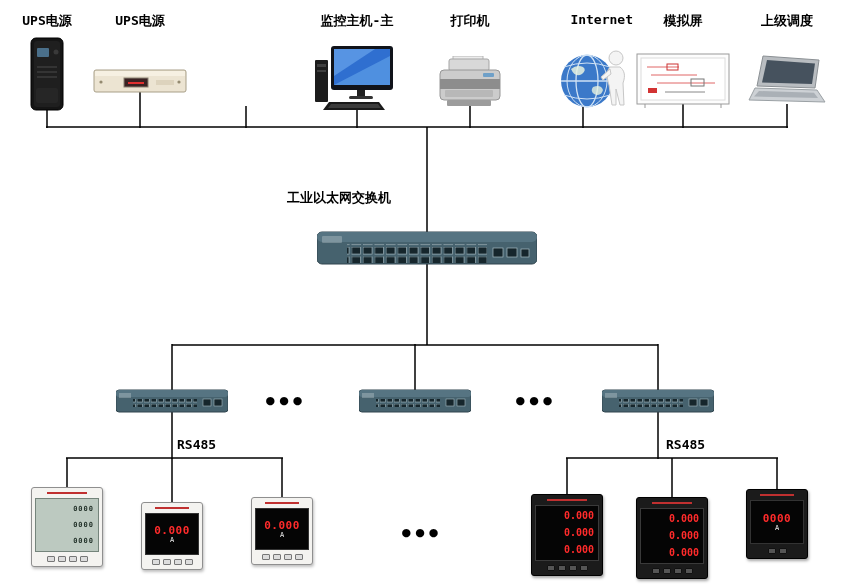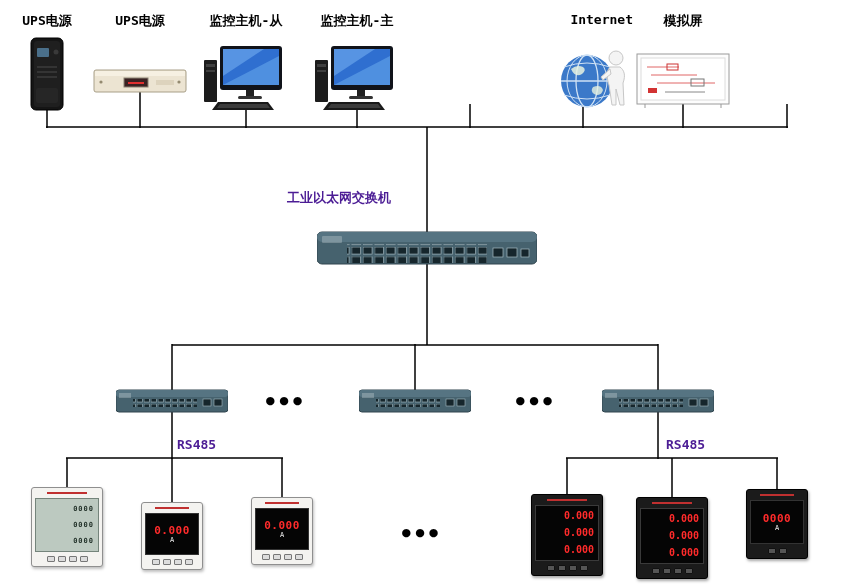--- a/index.html
+++ b/index.html
@@ -7,21 +7,21 @@
   body { font-family:"DejaVu Sans", sans-serif; }
   .canvas { position:relative; width:855px; height:588px; background:#fff; overflow:hidden;padding-left:12px; }
 
   .wires { position:absolute; left:0; top:0; z-index:0; }
   .wires line { stroke:#000; stroke-width:1.5; }
 
   .device { position:absolute; display:flex; flex-direction:column; align-items:center; z-index:2; }
   .dev-label { font-size:13px; color:#000; white-space:nowrap;
                font-family:"DejaVu Sans Mono","DejaVu Sans",sans-serif; font-weight:bold; }
 
-  .abs-label { position:absolute; z-index:2; font-size:13px; color:#4c1d95; white-space:nowrap;
+  .abs-label { position:absolute; z-index:2; font-size:13px; color:#000000; white-space:nowrap;
                font-family:"DejaVu Sans Mono","DejaVu Sans",sans-serif; font-weight:bold; }
 
   .dots { position:absolute; z-index:2; width:48px; text-align:center; font-size:11px;
           font-weight:bold; letter-spacing:4px; color:#000; }
 
   .switch-img { position:absolute; z-index:2; }
 
   
   .meter { position:absolute; z-index:2; display:flex; flex-direction:column; }
   .meter-white { background:#f4f3f0; border:1px solid #8f8f8f; border-radius:3px; padding:3px;
@@ -113,54 +113,50 @@
       <rect x="2" y="4" width="92" height="22" rx="2" fill="#ece4d2" stroke="#a89f88"></rect>
       <rect x="3" y="5" width="90" height="5" fill="#f6f0e2"></rect>
       <rect x="32" y="12" width="24" height="9" fill="#3a2222" stroke="#8a8172"></rect>
       <rect x="36" y="16" width="16" height="2" fill="#e03030"></rect>
       <circle cx="9" cy="16" r="1.6" fill="#948a70"></circle>
       <circle cx="87" cy="16" r="1.6" fill="#948a70"></circle>
       <rect x="64" y="14" width="18" height="5" fill="#ddd3bd"></rect>
     </svg>
   </div>
 
-  <div class="device" style="left:196px; top:12px; width:100px;">
-    <div class="dev-label">监控主机-从</div>
-    <svg width="84" height="66" style="margin-top:16px">
-      <rect x="0" y="14" width="13" height="42" rx="1" fill="#1c1c1c"></rect>
-      <rect x="2" y="18" width="9" height="3" fill="#3f3f3f"></rect>
-      <rect x="2" y="24" width="9" height="2" fill="#3f3f3f"></rect>
-      <rect x="16" y="0" width="62" height="44" rx="3" fill="#10131a"></rect>
-      <rect x="19" y="3" width="56" height="36" fill="#2f6fd0"></rect>
-      <path d="M19,39 L75,10 L75,39 Z" fill="#5b9be6" opacity="0.75"></path>
-      <path d="M19,3 L60,3 L19,30 Z" fill="#79b2f2" opacity="0.55"></path>
-      <rect x="42" y="44" width="8" height="6" fill="#222"></rect>
-      <rect x="34" y="50" width="24" height="3" rx="1.5" fill="#333"></rect>
-      <path d="M14,56 L64,56 L70,64 L8,64 Z" fill="#1a1a1a"></path>
-      <path d="M16,58 L63,58 L66,62 L13,62 Z" fill="#3c3c3c"></path>
-    </svg>
-  </div>
 
   <div class="device" style="left:307px; top:12px; width:100px;align-items:center;">
     <div class="dev-label">监控主机-主</div>
     <svg width="84" height="66" style="margin-top:16px">
       <rect x="0" y="14" width="13" height="42" rx="1" fill="#1c1c1c"></rect>
       <rect x="2" y="18" width="9" height="3" fill="#3f3f3f"></rect>
       <rect x="2" y="24" width="9" height="2" fill="#3f3f3f"></rect>
       <rect x="16" y="0" width="62" height="44" rx="3" fill="#10131a"></rect>
       <rect x="19" y="3" width="56" height="36" fill="#2f6fd0"></rect>
       <path d="M19,39 L75,10 L75,39 Z" fill="#5b9be6" opacity="0.75"></path>
       <path d="M19,3 L60,3 L19,30 Z" fill="#79b2f2" opacity="0.55"></path>
       <rect x="42" y="44" width="8" height="6" fill="#222"></rect>
       <rect x="34" y="50" width="24" height="3" rx="1.5" fill="#333"></rect>
       <path d="M14,56 L64,56 L70,64 L8,64 Z" fill="#1a1a1a"></path>
       <path d="M16,58 L63,58 L66,62 L13,62 Z" fill="#3c3c3c"></path>
     </svg>
   </div>
 
+  <div class="device" style="left:420px; top:12px; width:100px;">
+    <div class="dev-label">打印机</div>
+    <svg width="70" height="54" style="margin-top:26px">
+      <rect x="18" y="0" width="30" height="7" fill="#ececec" stroke="#b5b5b5"></rect>
+      <rect x="14" y="3" width="40" height="12" rx="2" fill="#d8d8d8" stroke="#a5a5a5"></rect>
+      <rect x="5" y="14" width="60" height="30" rx="4" fill="#cccccc" stroke="#969696"></rect>
+      <rect x="5" y="23" width="60" height="10" fill="#8d8d8d"></rect>
+      <rect x="48" y="17" width="11" height="4" rx="1" fill="#6fa0c8"></rect>
+      <rect x="10" y="34" width="48" height="7" rx="1" fill="#b8b8b8"></rect>
+      <rect x="12" y="44" width="44" height="6" rx="1" fill="#9c9c9c"></rect>
+    </svg>
+  </div>
 
   <div class="device" style="left:533px; top:12px; width:100px;align-items:flex-end;">
     <div class="dev-label">Internet</div>
     <svg width="76" height="64" style="margin-top:18px">
       <circle cx="30" cy="36" r="26" fill="#3b79c9"></circle>
       <ellipse cx="30" cy="36" rx="11" ry="26" fill="none" stroke="#cfe2f5" stroke-width="1.3"></ellipse>
       <ellipse cx="30" cy="36" rx="20" ry="26" fill="none" stroke="#cfe2f5" stroke-width="1"></ellipse>
       <line x1="4" y1="36" x2="56" y2="36" stroke="#cfe2f5" stroke-width="1.3"></line>
       <path d="M7,22 Q30,14 53,22" fill="none" stroke="#cfe2f5" stroke-width="1"></path>
       <path d="M7,50 Q30,58 53,50" fill="none" stroke="#cfe2f5" stroke-width="1"></path>
@@ -180,20 +176,29 @@
       <path d="M12,15 H44 M16,23 H62 M22,31 H80" stroke="#e06666" stroke-width="1" fill="none"></path>
       <rect x="13" y="36" width="9" height="5" fill="#d23333"></rect>
       <rect x="32" y="12" width="11" height="6" fill="none" stroke="#c33"></rect>
       <rect x="56" y="27" width="13" height="7" fill="none" stroke="#777"></rect>
       <path d="M30,40 H70" stroke="#888" stroke-width="1"></path>
       <line x1="10" y1="52" x2="10" y2="56" stroke="#999"></line>
       <line x1="86" y1="52" x2="86" y2="56" stroke="#999"></line>
     </svg>
   </div>
 
+  <div class="device" style="left:737px; top:12px; width:100px;">
+    <div class="dev-label">上级调度</div>
+    <svg width="84" height="56" style="margin-top:24px">
+      <path d="M18,2 L74,6 L70,34 L12,32 Z" fill="#b9bdc1" stroke="#8b9094"></path>
+      <path d="M22,6 L70,9.5 L67,30 L17,28.5 Z" fill="#46525e"></path>
+      <path d="M10,34 L72,36 L80,48 L4,46 Z" fill="#cdd1d5" stroke="#9aa0a4"></path>
+      <path d="M14,37 L69,38.8 L73,44 L9,42.5 Z" fill="#aab0b6"></path>
+    </svg>
+  </div>
 
   <div class="abs-label" style="left:287px; top:189px;">工业以太网交换机</div>
 
   <svg class="switch-img" style="left:317px; top:228px;" width="220" height="40">
     <rect x="0" y="4" width="220" height="32" rx="5" fill="#46626e" stroke="#30454e"></rect>
     <rect x="0" y="4" width="220" height="10" rx="5" fill="#567482"></rect>
     <rect x="5" y="8" width="20" height="7" rx="1" fill="#c8d4d8" opacity="0.35"></rect>
     <rect x="30" y="16" width="140" height="19" fill="url(#portsL)"></rect>
     <rect x="176" y="20" width="10" height="9" fill="#16262c" stroke="#a7bcc4" stroke-width="0.7"></rect>
     <rect x="190" y="20" width="10" height="9" fill="#16262c" stroke="#a7bcc4" stroke-width="0.7"></rect>

